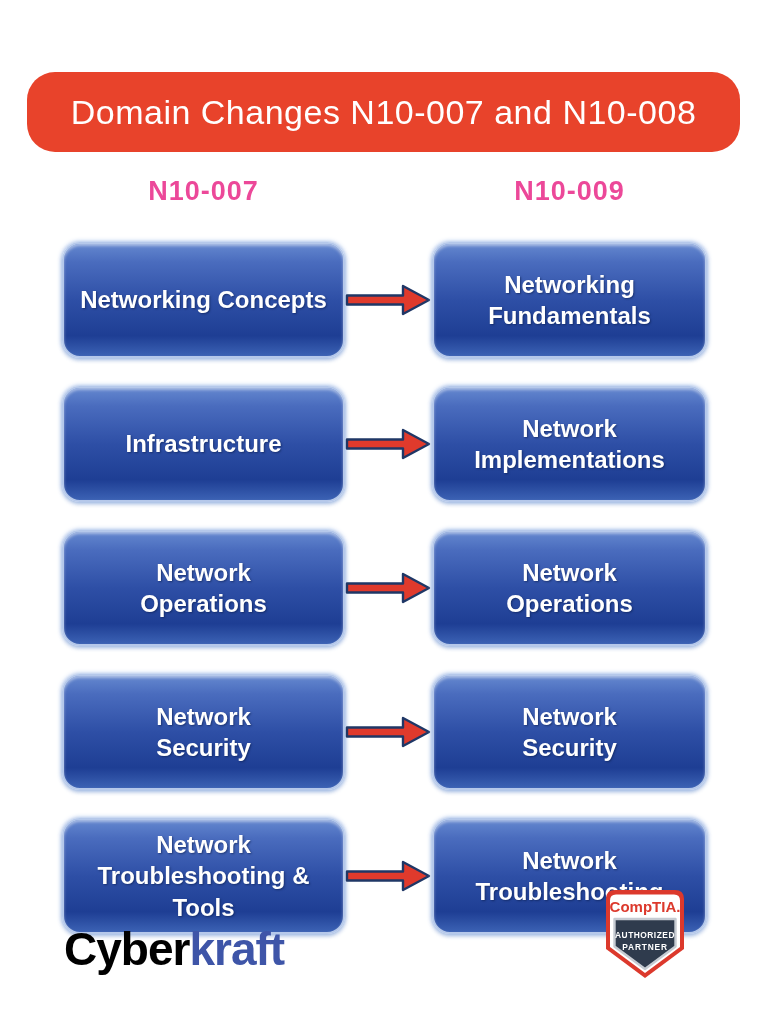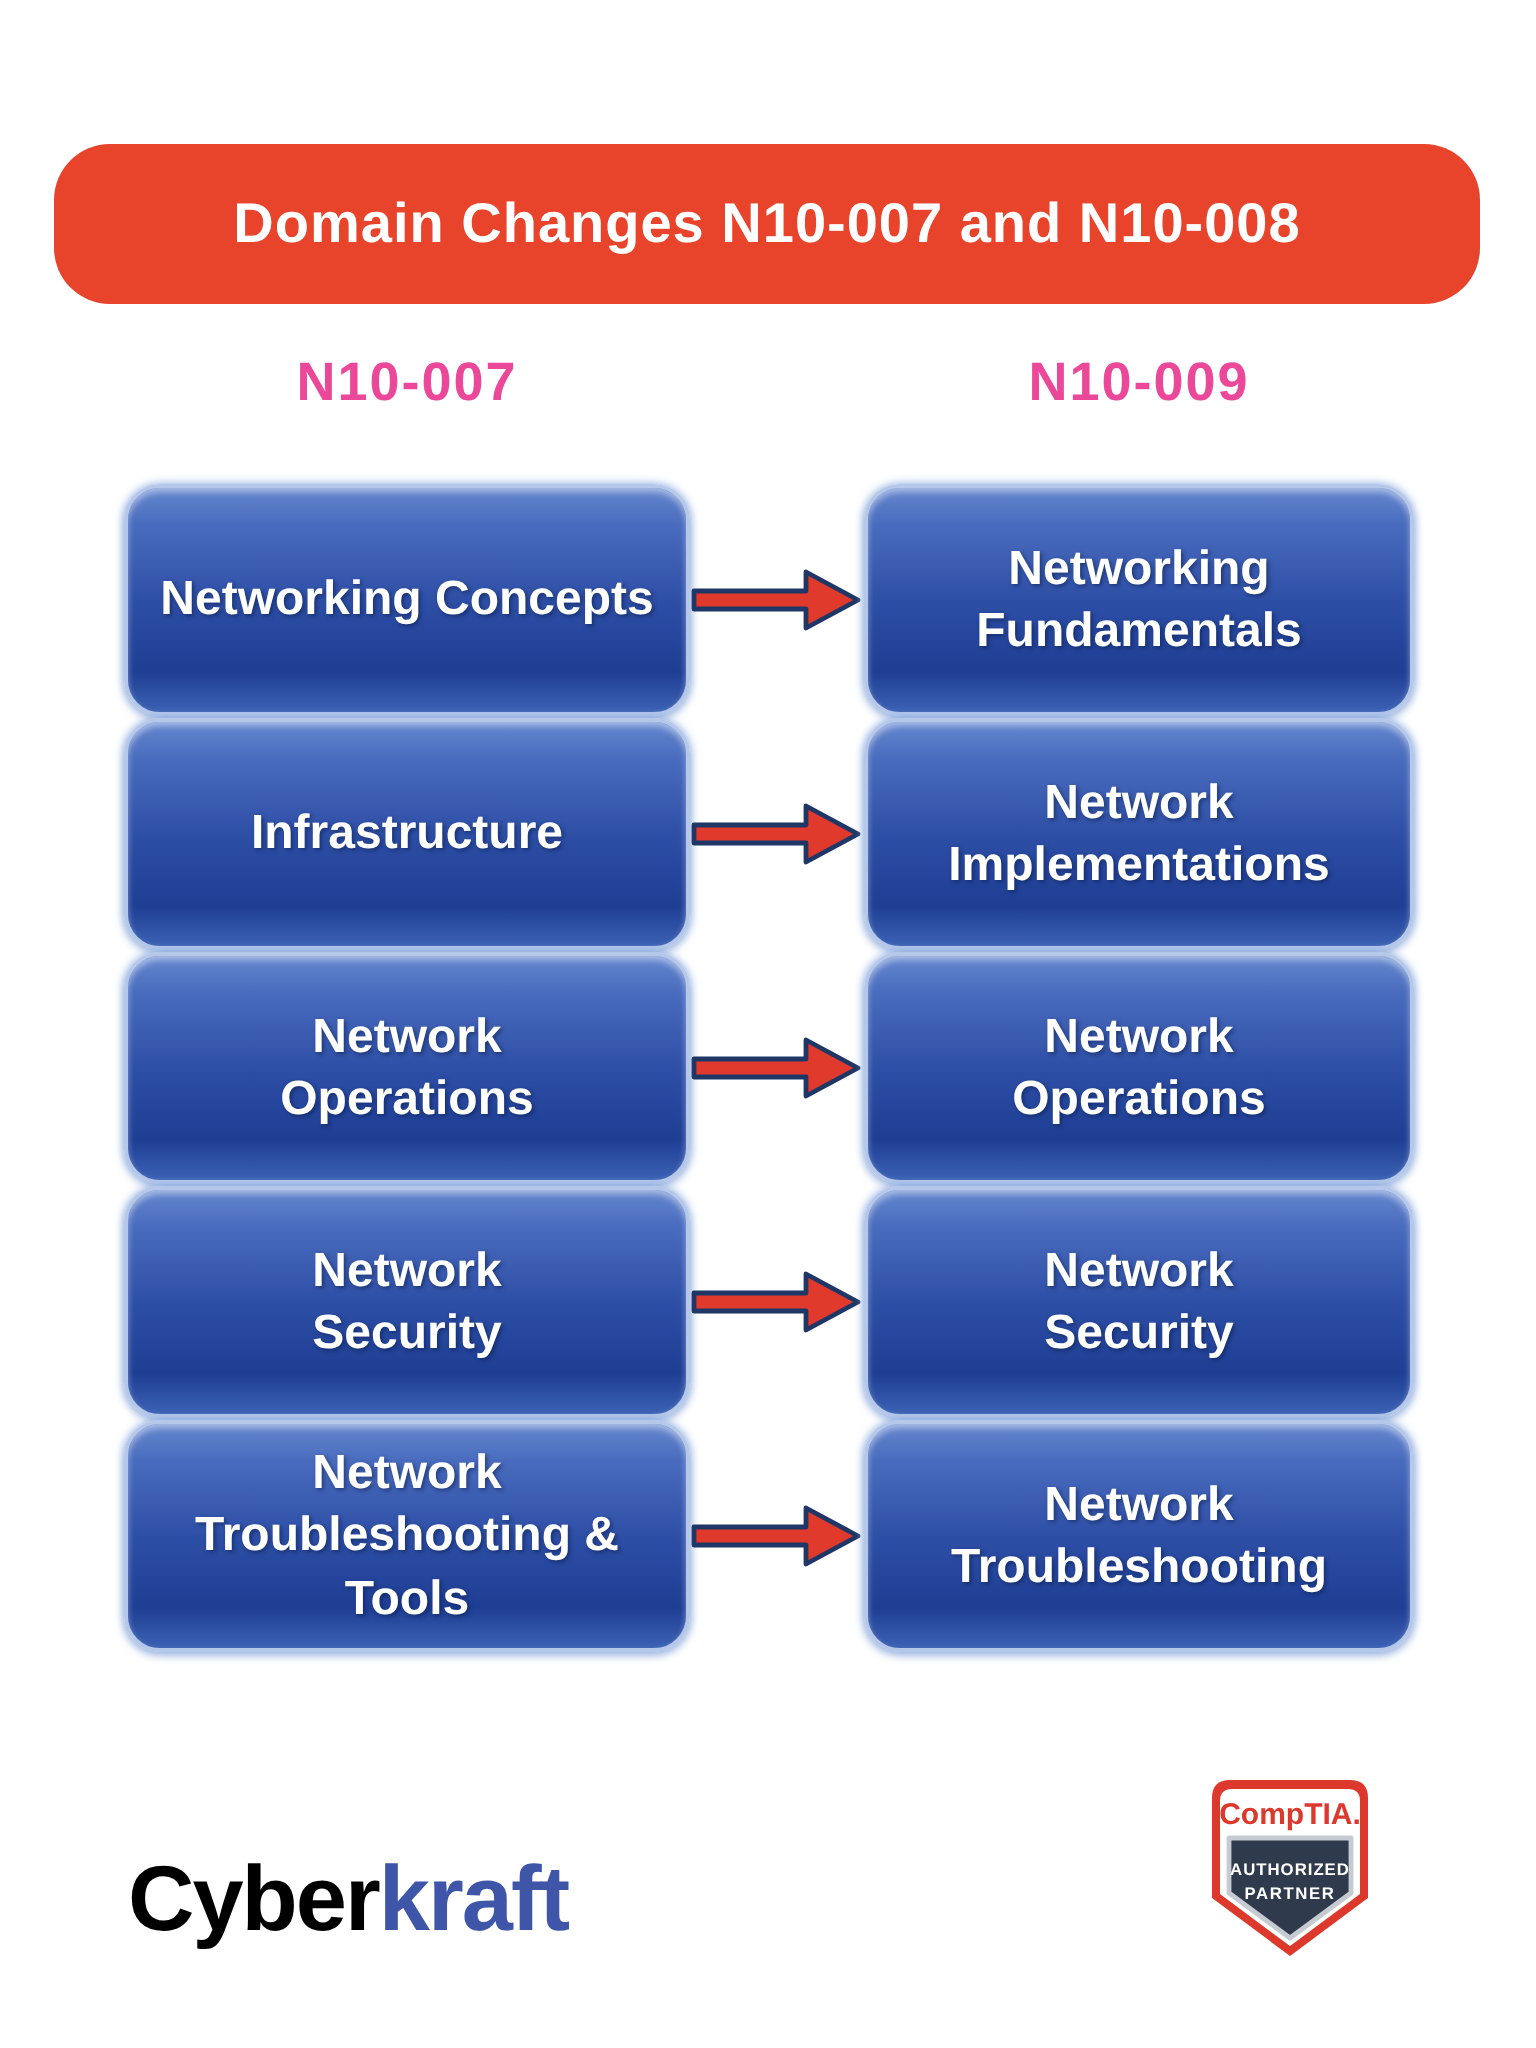--- a/index.html
+++ b/index.html
@@ -6,38 +6,38 @@
   html,body { width:768px; height:1024px; background:#ffffff;
     font-family:"Liberation Sans", sans-serif; position:relative; overflow:hidden; }
 
   
   .banner {
     position:absolute; left:27px; top:72px; width:713px; height:80px;
     background:#E8432B; border-radius:28px;
     display:flex; align-items:center; justify-content:center;
   }
   .banner-title {
-    color:#ffffff; font-weight:bold; font-size:28px; letter-spacing:.5px;
+    color:#ffffff; font-weight:normal; font-size:34px; letter-spacing:.5px;
   }
 
   
   .col-header {
     position:absolute; top:176px; text-align:center;
     font-size:27px; font-weight:bold; color:#ec4899; letter-spacing:1px;
   }
   .col-header.left  { left:62px;  width:283px; }
   .col-header.right { left:432px; width:275px; }
 
   
   .rows {
     position:absolute; left:62px; top:242px;
     display:grid;
     grid-template-columns:283px 87px 275px;
     grid-auto-rows:116px;
-    row-gap:1px;
+    row-gap:28px;
   }
   .box {
     background:linear-gradient(180deg,
       #6487cf 0%, #4a6cbe 16%, #2e4fa6 50%, #1e3e94 82%, #3c62b4 100%);
     border:2px solid #b5c8ea;
     border-radius:18px;
     box-shadow:0 0 5px rgba(130,165,225,.9),
                0 2px 4px rgba(120,150,200,.45),
                inset 0 2px 3px rgba(255,255,255,.45);
     color:#ffffff;

